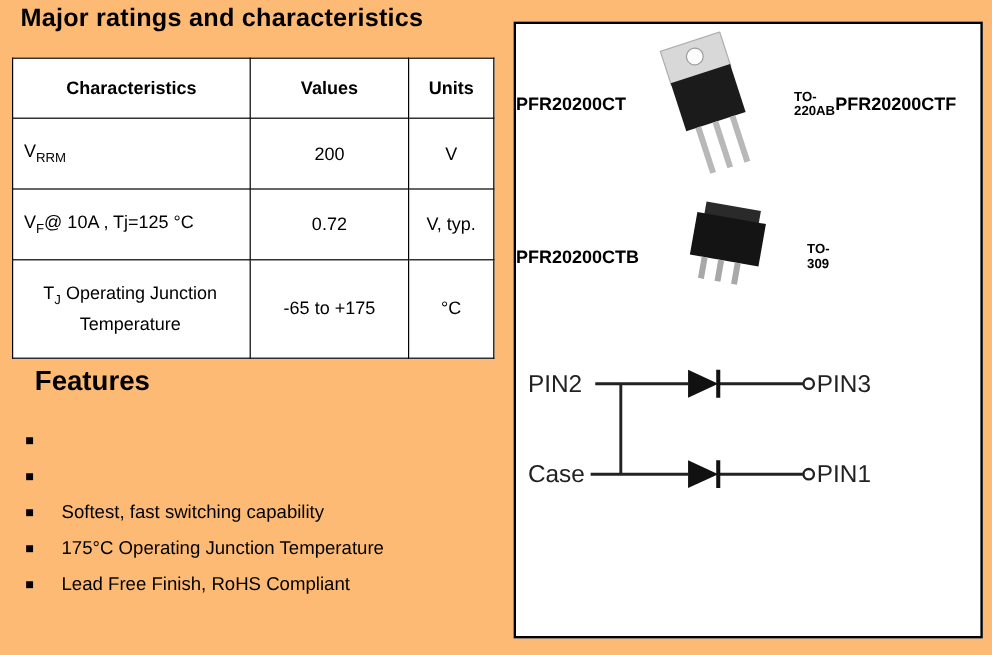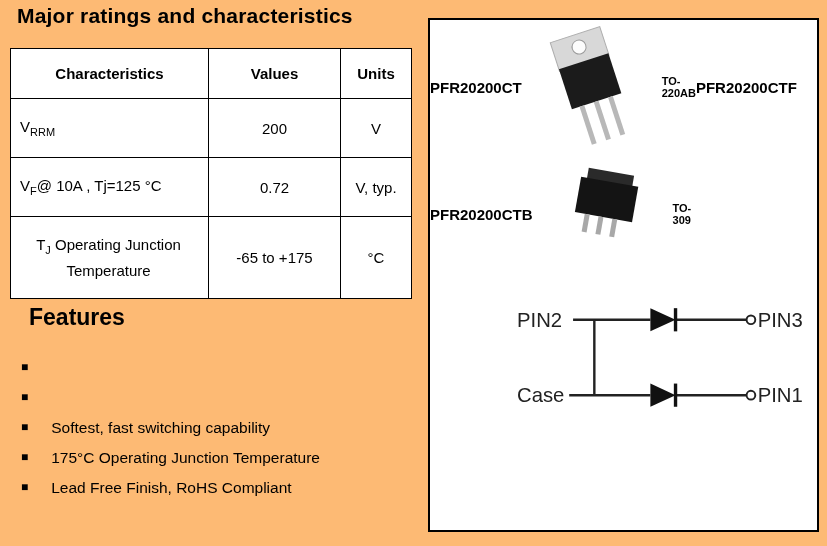--- a/index.html
+++ b/index.html
@@ -46,21 +46,21 @@
     position: absolute; left: 428px; top: 18px;
     width: 391px; height: 514px;
     border: 2px solid #000; background: #fff;
   }
   .pkg-grid { display: grid; grid-template-columns: 1fr 1fr; }
   .card { display: flex; flex-direction: row; align-items: center; padding-top: 7px; }
   .part { font-size: 15px; font-weight: bold; }
   .pkg-img { height: 120px; display: flex; align-items: center; justify-content: center; }
   .pkg-name { font-size: 11px; font-weight: bold; }
 
-  .circuit-wrap { display: flex; justify-content: flex-end; margin-top: 10px; }
+  .circuit-wrap { display: flex; justify-content: flex-start; margin-top: 10px; }
   .ctext { font: 21px "Liberation Sans", sans-serif; fill: #222; }
   .wire { stroke: #222; stroke-width: 2.5; fill: none; }
 </style>
 </head>
 <body>
 
 <div class="page">
 
   <h1 class="title">Major ratings and characteristics</h1>
 

